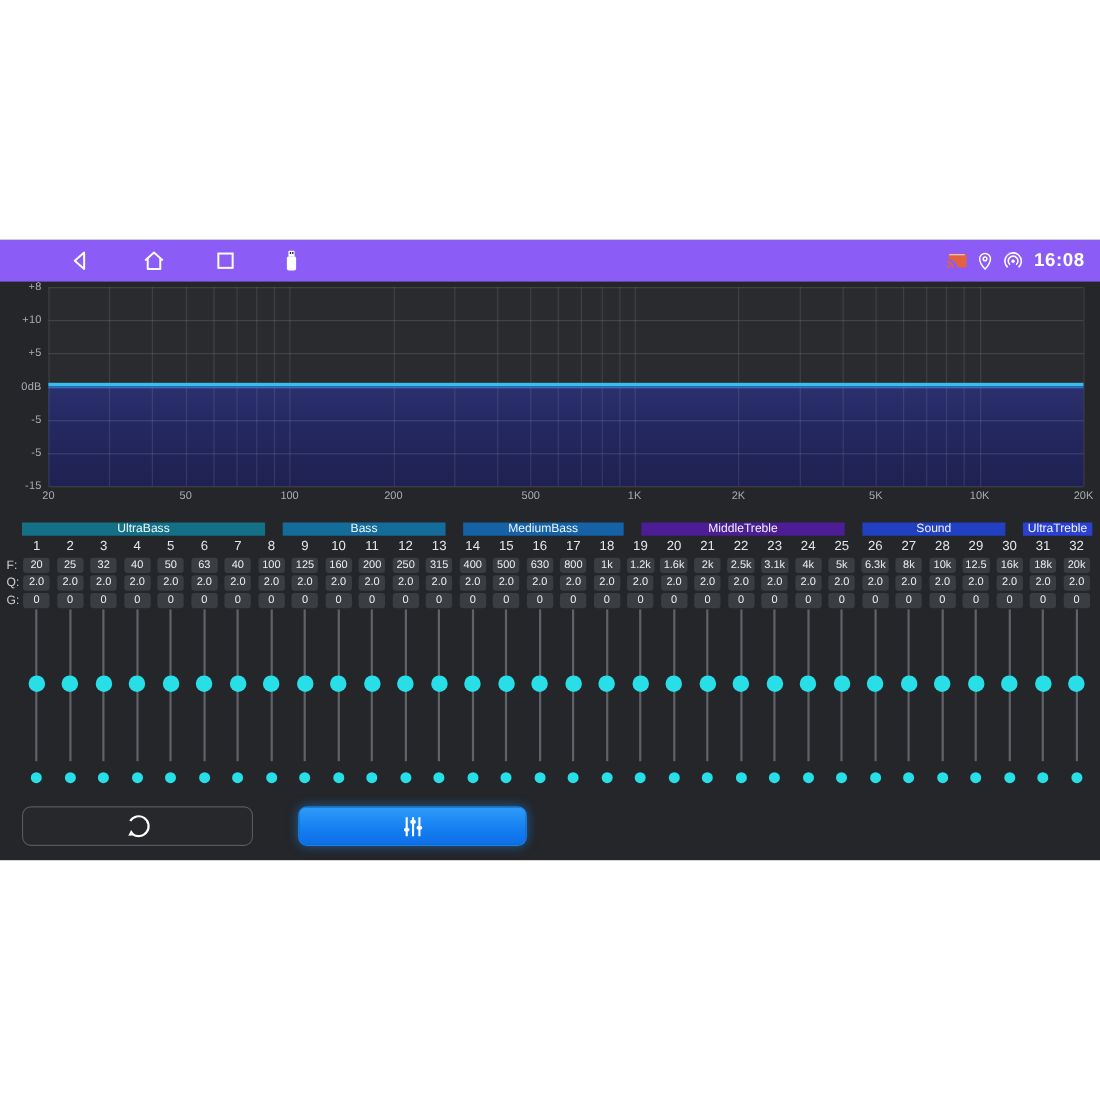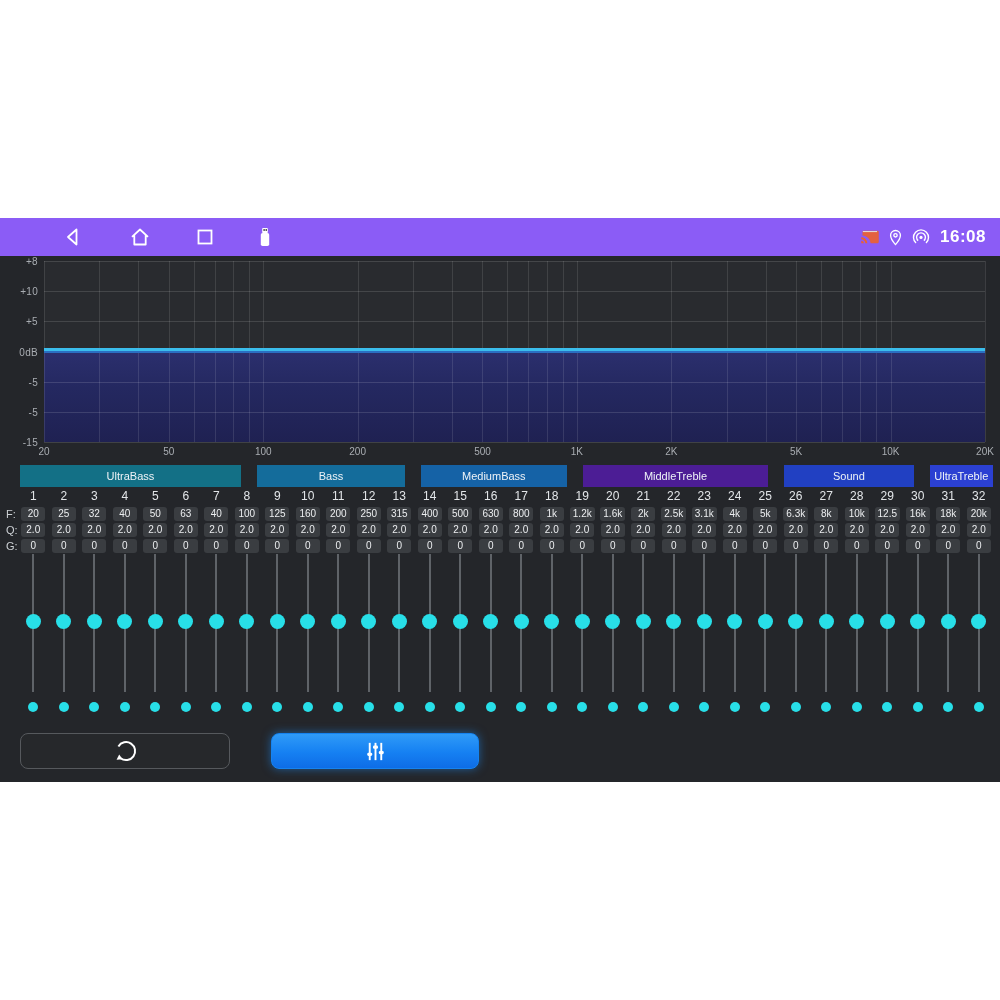--- a/index.html
+++ b/index.html
@@ -19,21 +19,21 @@
   .hline{position:absolute;left:0;right:0;height:1px;background:rgba(255,255,255,0.13);z-index:2;}
   .vline{position:absolute;top:0;bottom:0;width:1px;background:rgba(255,255,255,0.11);z-index:2;}
   .zero-line{position:absolute;left:0;right:0;top:87px;height:3px;background:#3bbdec;z-index:3;}
   .zero-under{position:absolute;left:0;right:0;top:90px;height:2px;background:#2a6fc2;z-index:3;}
   .ylabels{position:absolute;left:0;top:43px;width:40px;height:181px;}
   .ylab{position:absolute;right:2px;transform:translateY(-50%);font-size:10px;color:#a9adb2;letter-spacing:.3px;}
   .xlabels{position:absolute;left:44px;top:228px;width:941px;height:14px;}
   .xlab{position:absolute;transform:translateX(-50%);font-size:10px;color:#a9adb2;}
 
   
-  .bands{position:absolute;left:20px;top:247px;width:973px;height:22px;display:flex;gap:16px;}
+  .bands{position:absolute;left:20px;top:247px;width:973px;height:22px;display:flex;gap:16px;align-items:flex-end;}
   .band{display:flex;align-items:center;justify-content:center;color:#eef3f7;font-size:11px;flex-basis:0;}
 
   
   .row32{position:absolute;left:18px;width:976px;display:grid;grid-template-columns:repeat(32,1fr);}
   .chnum{text-align:center;font-size:12px;color:#e3e6e9;}
   .cellc{display:flex;justify-content:center;align-items:center;}
   .chip{min-width:18px;padding:0 3px;height:14px;line-height:14px;border-radius:3px;background:#3a3d41;color:#eceef0;font-size:10px;text-align:center;}
   .rowlab{position:absolute;left:6px;font-size:11px;color:#cdd1d5;}
 
   

